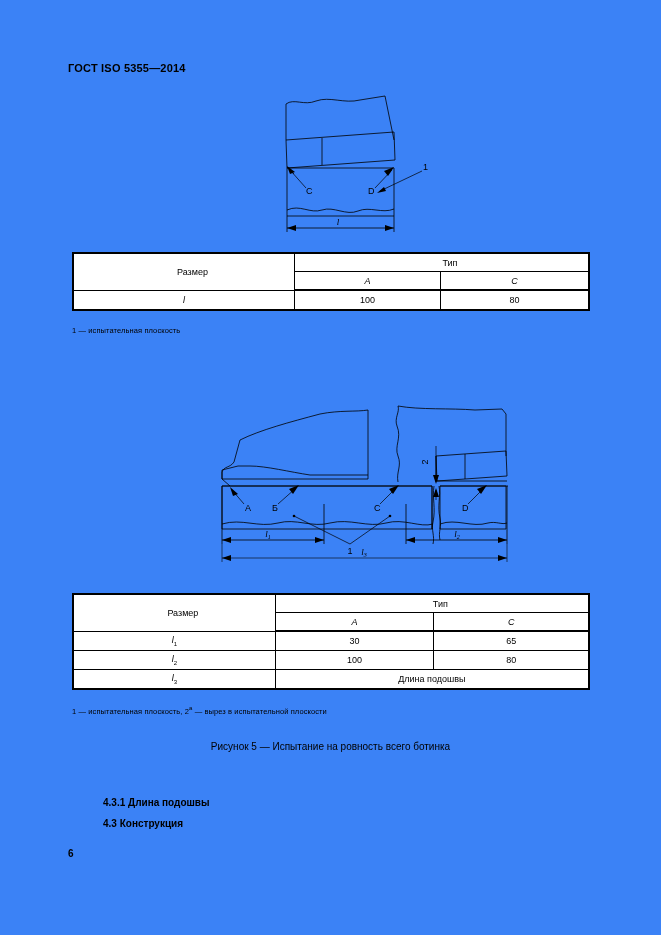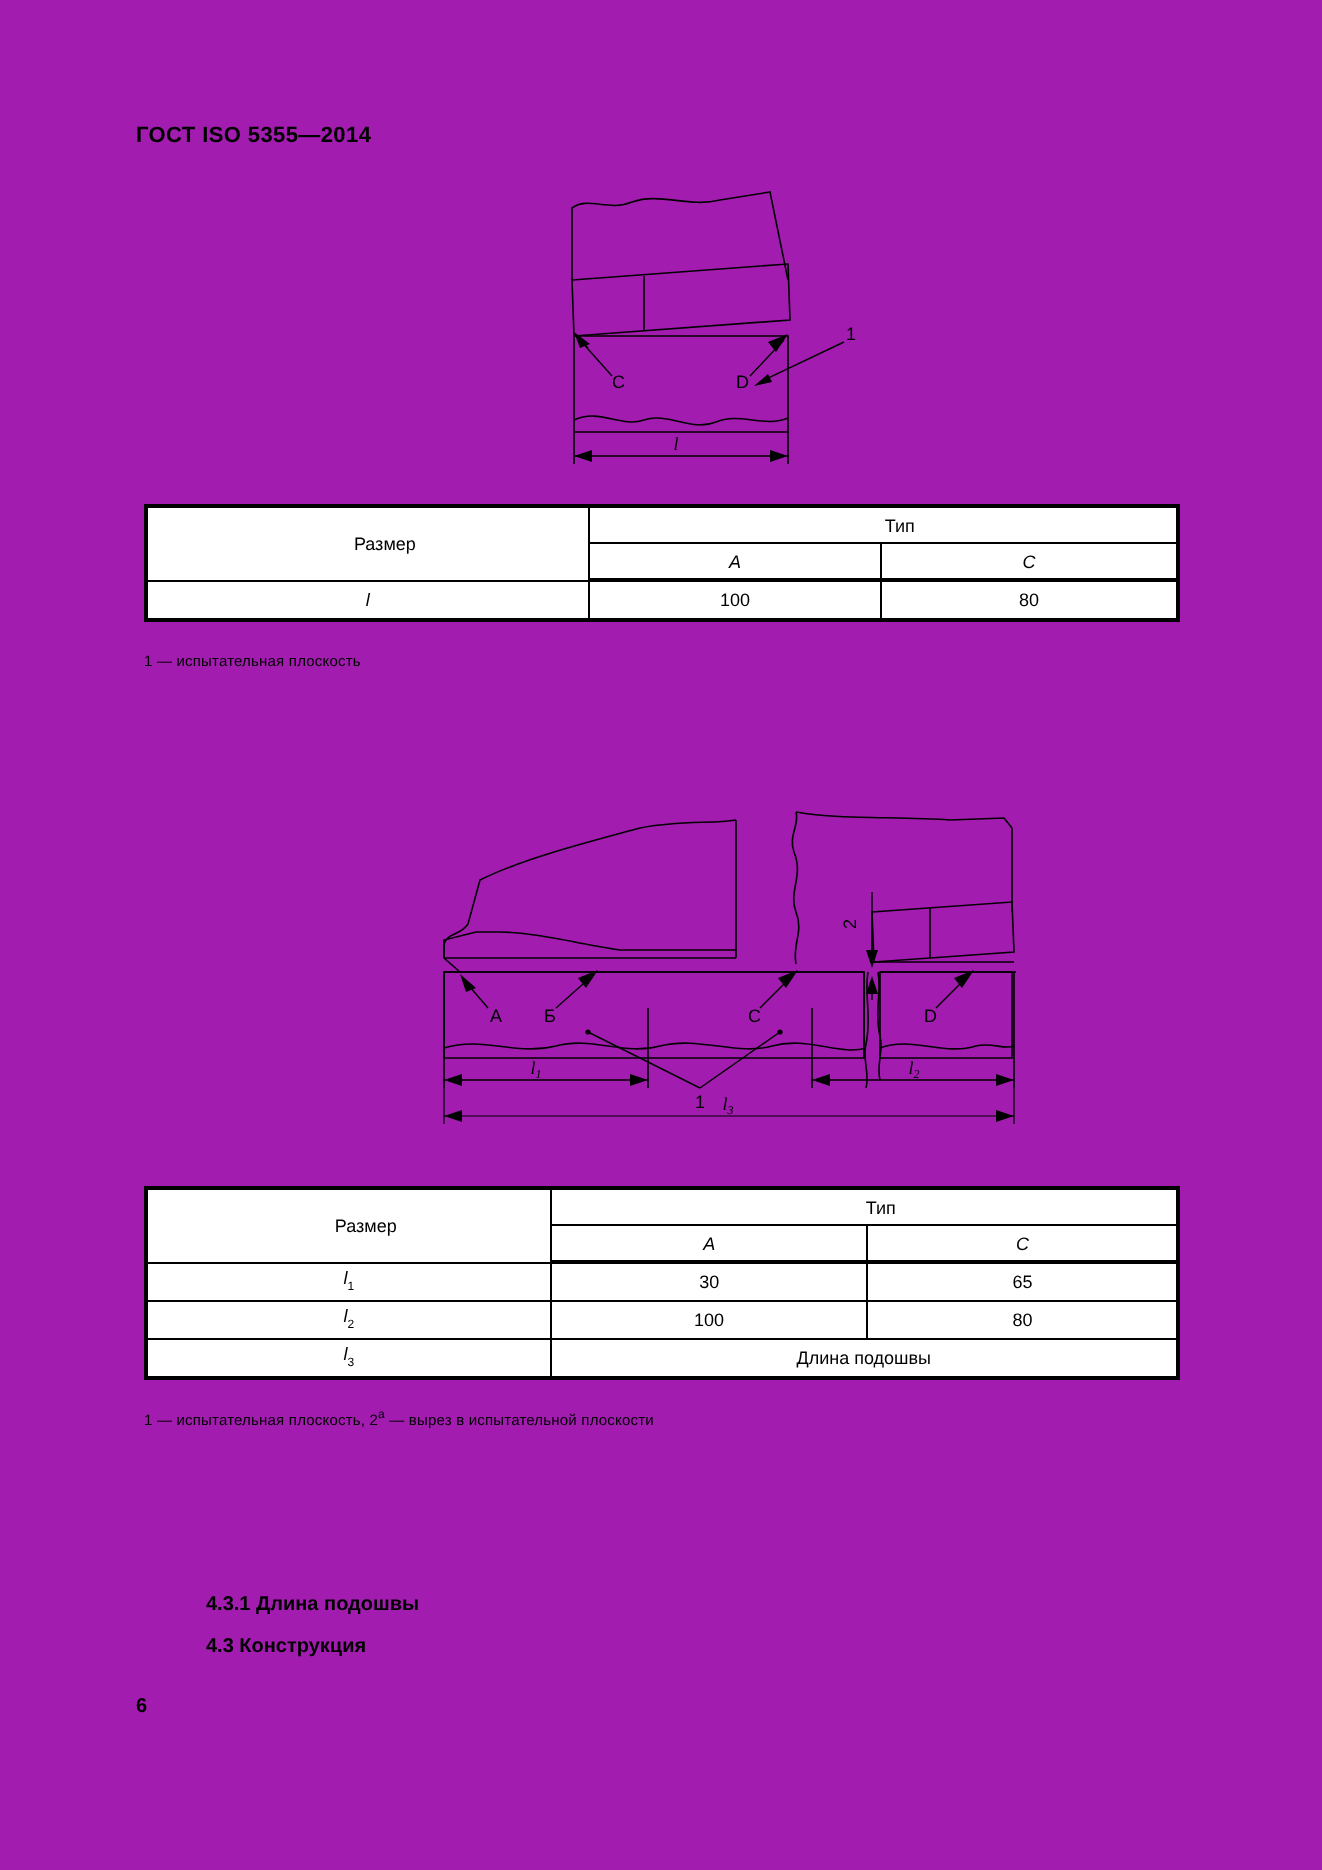--- a/index.html
+++ b/index.html
@@ -11,21 +11,21 @@
     width: 661px;
     height: 935px;
     position: relative;
     font-family: "Liberation Sans", sans-serif;
     color: #000000;
     overflow: hidden;
   }
   .page {
     position: absolute;
     inset: 0;
-    background: #a21caf;
+    background: #3b82f6;
   }
   .hdr {
     position: absolute;
     left: 68px;
     top: 62px;
     font-size: 11px;
     font-weight: bold;
     letter-spacing: 0.2px;
   }
   .fig {
@@ -317,19 +317,20 @@
         </td>
         <td class="outer-b outer-r" colspan="2">Длина подошвы</td>
       </tr>
     </tbody>
   </table>
 
   <div class="note" style="left:72px; top:705px;">
     <span>1 — испытательная плоскость, 2</span><sup class="fn">a</sup><span> — вырез в испытательной плоскости</span>
   </div>
 
+  <div class="figcap" style="top:741px;">Рисунок 5 — Испытание на ровность всего ботинка</div>
 
   <div class="sec-h" style="top:818px;">4.3 Конструкция</div>
   <div class="sec-h" style="top:797px;">4.3.1 Длина подошвы</div>
 
   <div class="pgnum">6</div>
 
 </div>
 
 </body></html>

